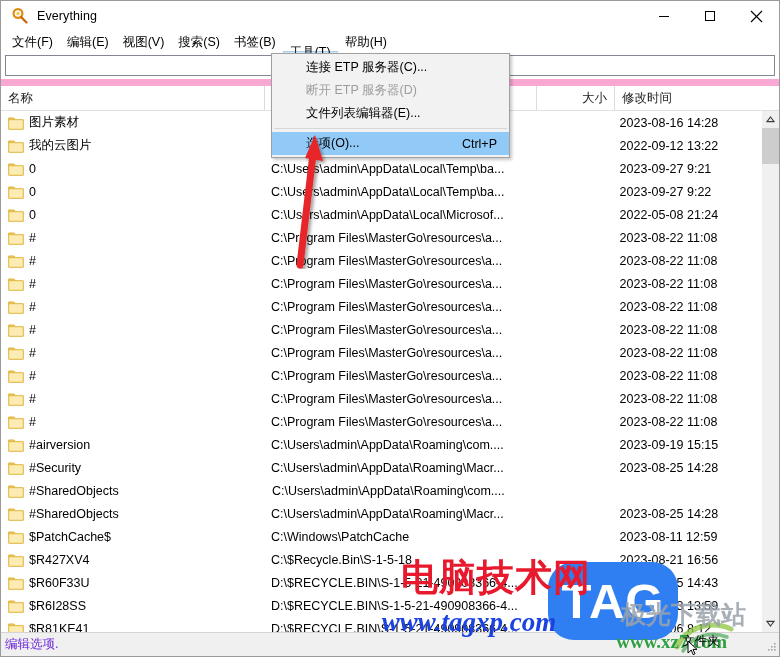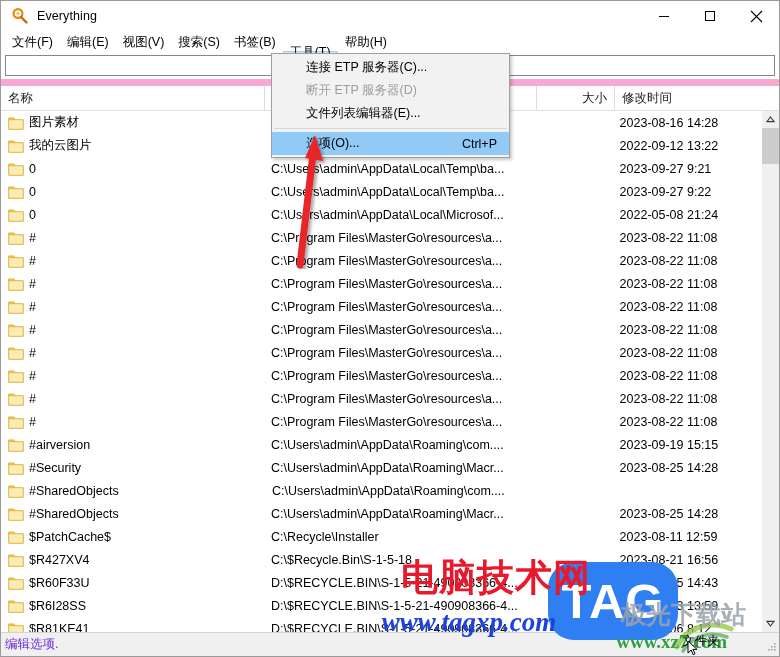--- a/index.html
+++ b/index.html
@@ -687,21 +687,21 @@
           <div class="row">
             <div class="cell c-name">
               <span class="folder-ico">
                 <svg width="16" height="14" viewBox="0 0 16 14">
                   <path d="M0.7 2.2 h5.2 l1.3 1.5 h8.1 v9.6 h-14.6 z" fill="#fcecb4" stroke="#e0b53c" stroke-width="1"></path>
                   <path d="M0.7 2.2 h5.2 l1.3 1.5 h-6.5 z" fill="#f7dd94" stroke="#e0b53c" stroke-width="1"></path>
                 </svg>
               </span>
               <span>$PatchCache$</span>
             </div>
-            <div class="cell c-path">C:\Recycle\Installer</div>
+            <div class="cell c-path">C:\Windows\PatchCache</div>
             <div class="cell c-size num"></div>
             <div class="cell c-date">2023-08-11 12:59</div>
           </div>
           <div class="row">
             <div class="cell c-name">
               <span class="folder-ico">
                 <svg width="16" height="14" viewBox="0 0 16 14">
                   <path d="M0.7 2.2 h5.2 l1.3 1.5 h8.1 v9.6 h-14.6 z" fill="#fcecb4" stroke="#e0b53c" stroke-width="1"></path>
                   <path d="M0.7 2.2 h5.2 l1.3 1.5 h-6.5 z" fill="#f7dd94" stroke="#e0b53c" stroke-width="1"></path>
                 </svg>

